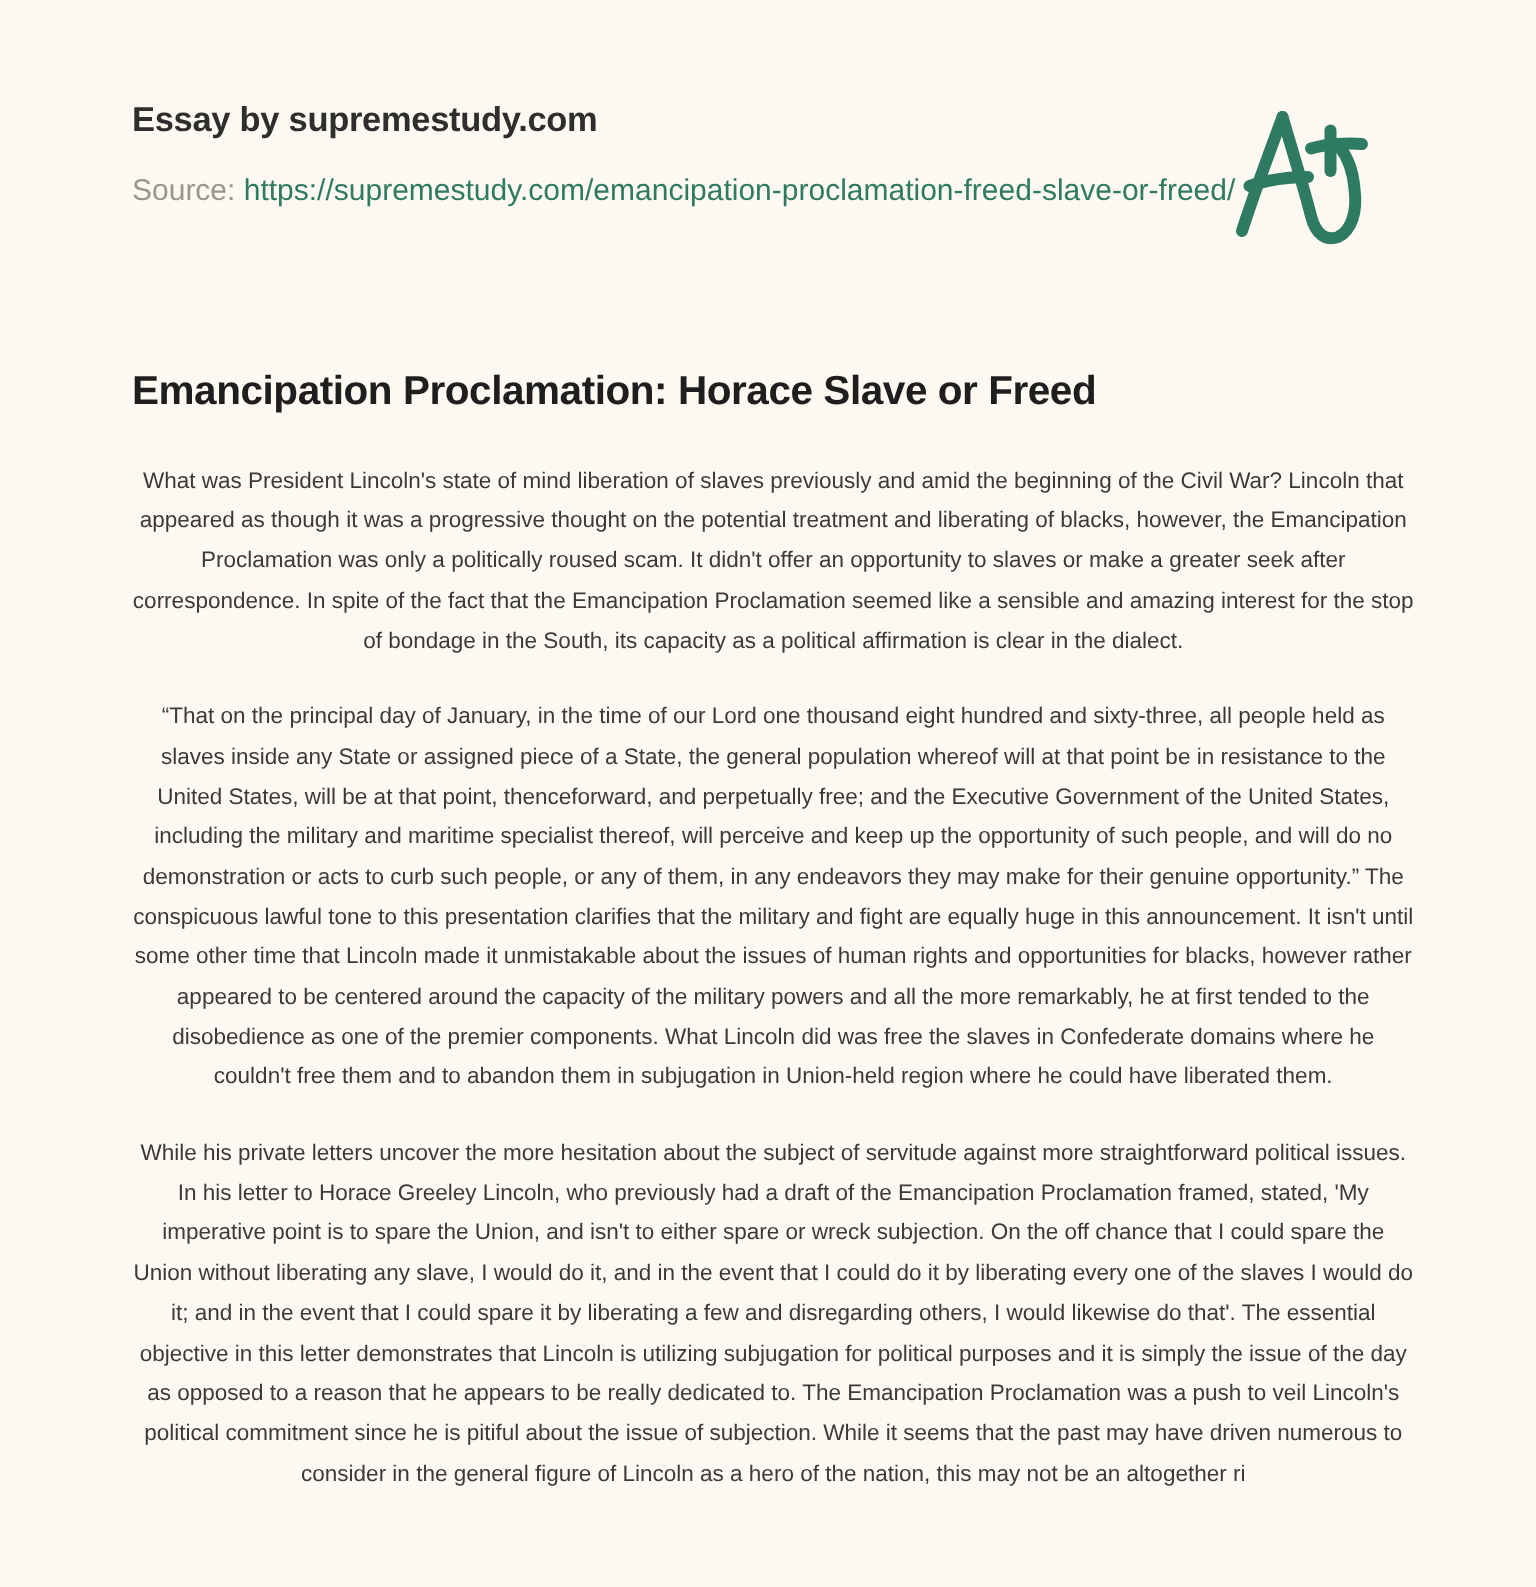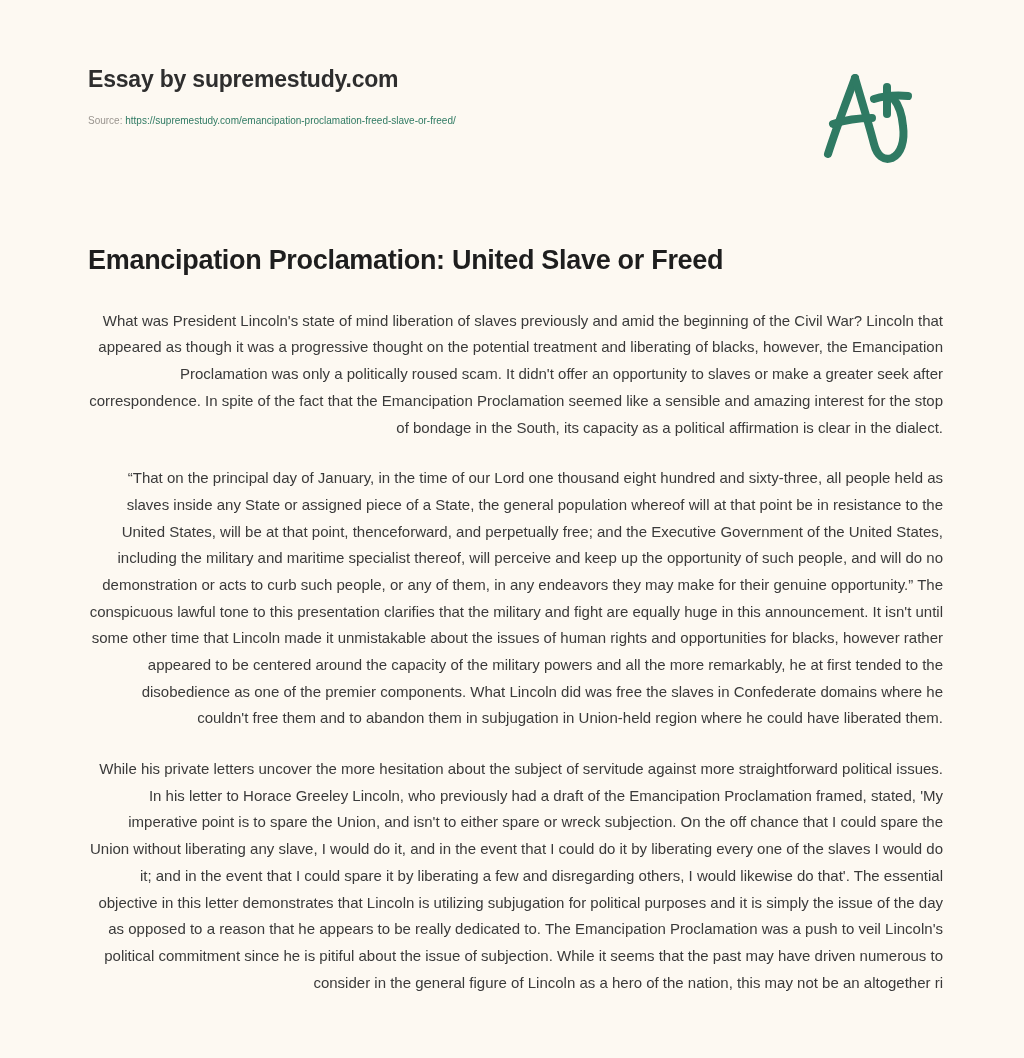--- a/index.html
+++ b/index.html
@@ -45,21 +45,21 @@
     font-weight: bold;
     letter-spacing: -0.2px;
     color: #2e2e2e;
     line-height: 1.2;
     margin: 0;
     white-space: nowrap;
   }
 
   .source-line {
     margin-top: 20px;
-    font-size: 10px;
+    font-size: 20px;
     line-height: 1.3;
     color: #9a958f;
     white-space: nowrap;
   }
 
   .source-label {
     color: #9a958f;
   }
 
   .source-url {
@@ -100,21 +100,21 @@
 
   .body-copy {
     margin-top: 30px;
   }
 
   .body-copy p {
     margin: 0 0 24px 0;
     font-size: 15px;
     line-height: 1.78;
     color: #3a3a3a;
-    text-align: right;
+    text-align: center;
   }
 
   .body-copy p:last-child {
     margin-bottom: 16px;
   }
 </style>
 </head>
 <body>
 
 <div class="page">
@@ -143,21 +143,21 @@
           <path d="M87 21 L87 48" stroke-width="8"></path>
 
           <path d="M74 33 C84 30, 98 29, 108 30" stroke-width="8"></path>
         </g>
       </svg>
     </div>
 
   </div>
 
   <div class="article">
-    <h1 class="article-title">Emancipation Proclamation: United Slave or Freed</h1>
+    <h1 class="article-title">Emancipation Proclamation: Horace Slave or Freed</h1>
 
     <div class="body-copy">
       <p>What was President Lincoln's state of mind liberation of slaves previously and amid the beginning of the Civil War? Lincoln that appeared as though it was a progressive thought on the potential treatment and liberating of blacks, however, the Emancipation Proclamation was only a politically roused scam. It didn't offer an opportunity to slaves or make a greater seek after correspondence. In spite of the fact that the Emancipation Proclamation seemed like a sensible and amazing interest for the stop of bondage in the South, its capacity as a political affirmation is clear in the dialect.</p>
       <p>“That on the principal day of January, in the time of our Lord one thousand eight hundred and sixty-three, all people held as slaves inside any State or assigned piece of a State, the general population whereof will at that point be in resistance to the United States, will be at that point, thenceforward, and perpetually free; and the Executive Government of the United States, including the military and maritime specialist thereof, will perceive and keep up the opportunity of such people, and will do no demonstration or acts to curb such people, or any of them, in any endeavors they may make for their genuine opportunity.” The conspicuous lawful tone to this presentation clarifies that the military and fight are equally huge in this announcement. It isn't until some other time that Lincoln made it unmistakable about the issues of human rights and opportunities for blacks, however rather appeared to be centered around the capacity of the military powers and all the more remarkably, he at first tended to the disobedience as one of the premier components. What Lincoln did was free the slaves in Confederate domains where he couldn't free them and to abandon them in subjugation in Union-held region where he could have liberated them.</p>
       <p>While his private letters uncover the more hesitation about the subject of servitude against more straightforward political issues. In his letter to Horace Greeley Lincoln, who previously had a draft of the Emancipation Proclamation framed, stated, 'My imperative point is to spare the Union, and isn't to either spare or wreck subjection. On the off chance that I could spare the Union without liberating any slave, I would do it, and in the event that I could do it by liberating every one of the slaves I would do it; and in the event that I could spare it by liberating a few and disregarding others, I would likewise do that'. The essential objective in this letter demonstrates that Lincoln is utilizing subjugation for political purposes and it is simply the issue of the day as opposed to a reason that he appears to be really dedicated to. The Emancipation Proclamation was a push to veil Lincoln's political commitment since he is pitiful about the issue of subjection. While it seems that the past may have driven numerous to consider in the general figure of Lincoln as a hero of the nation, this may not be an altogether ri</p>
     </div>
   </div>
 
 </div>
 

